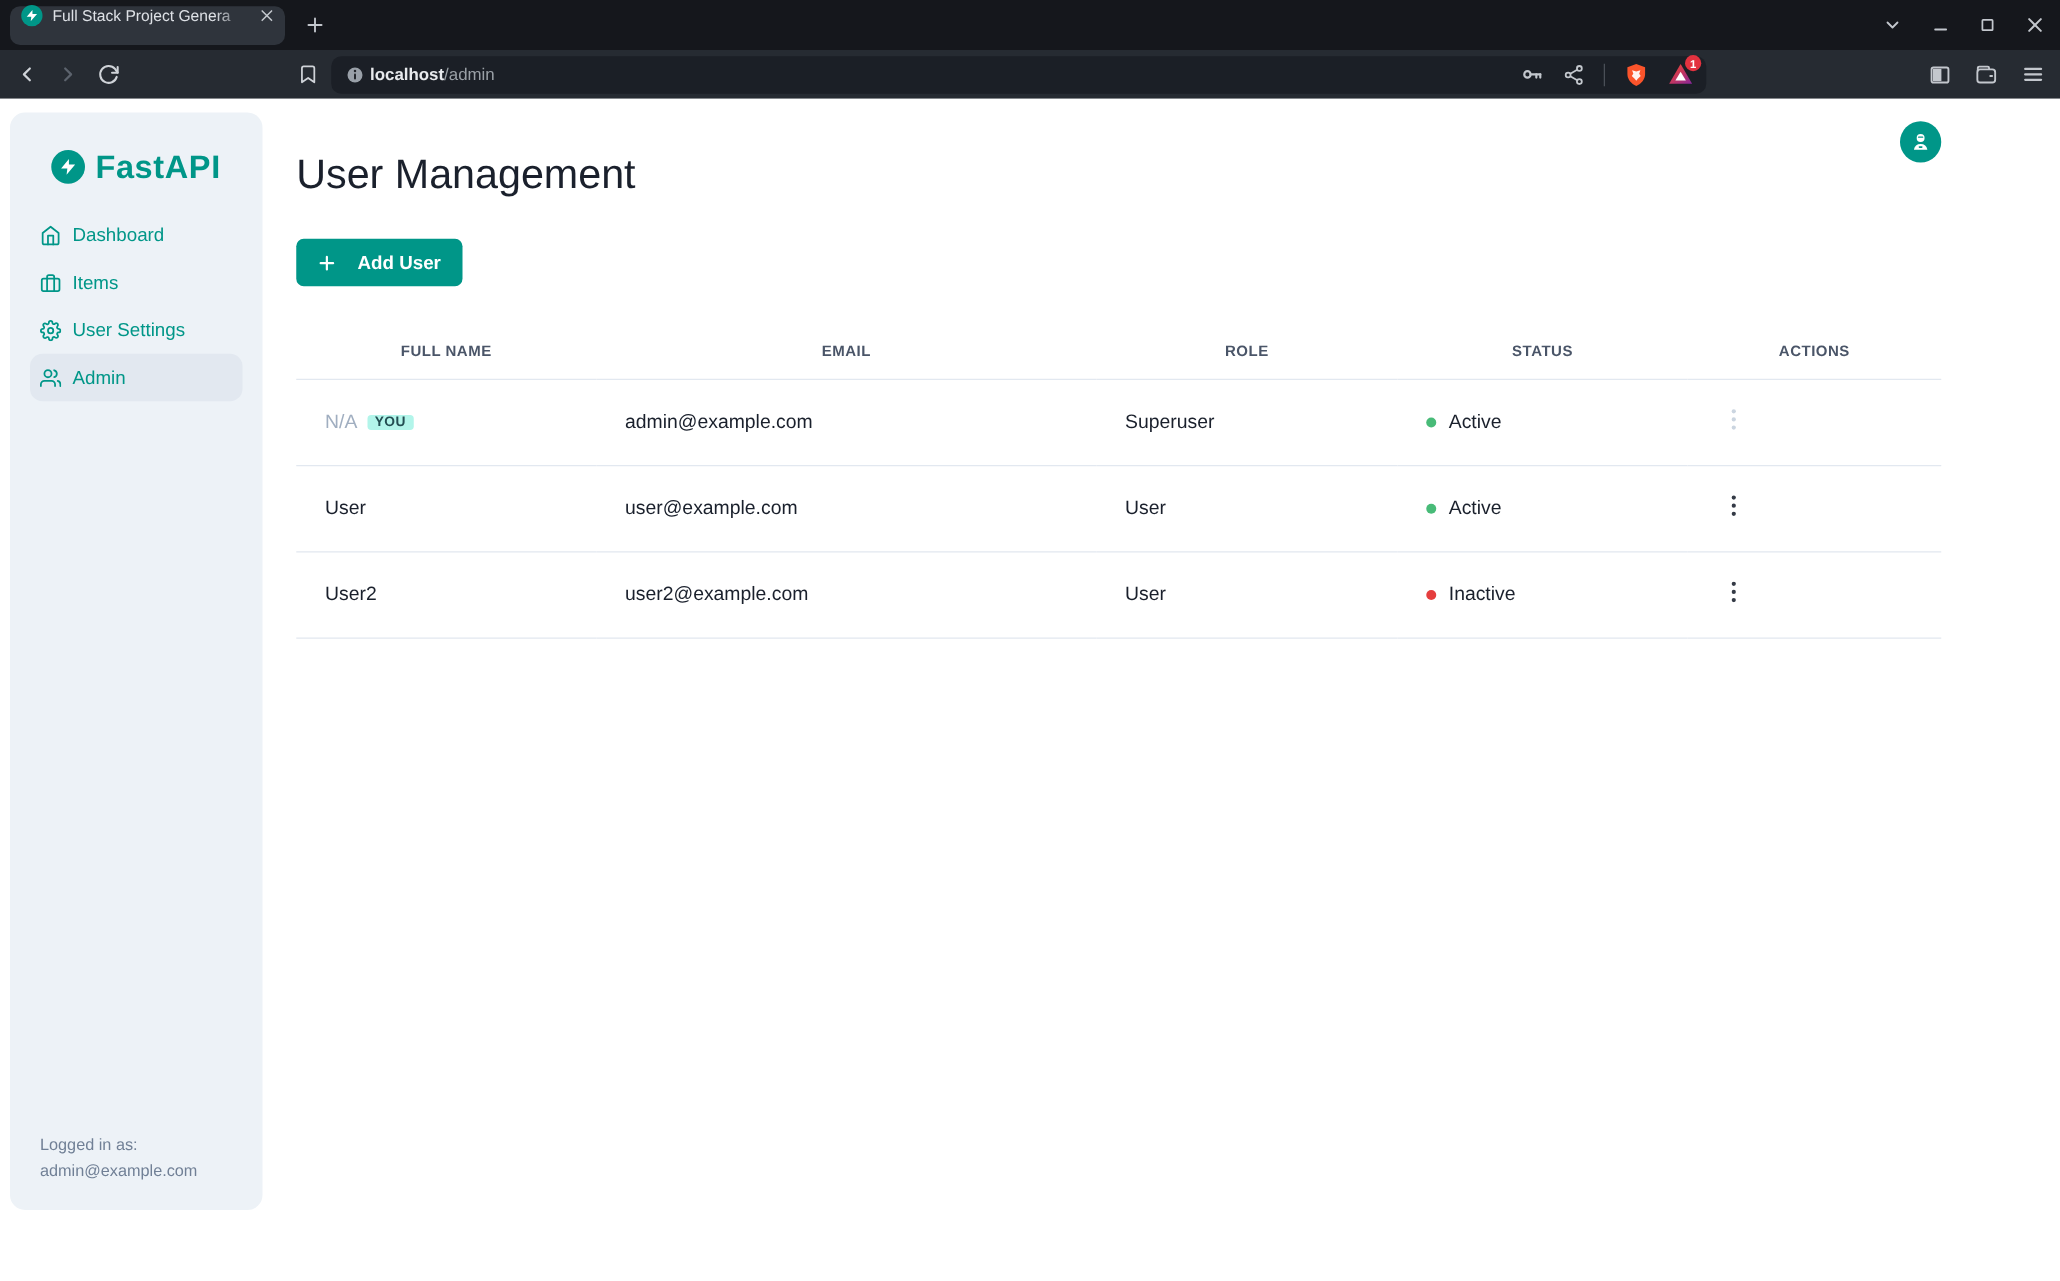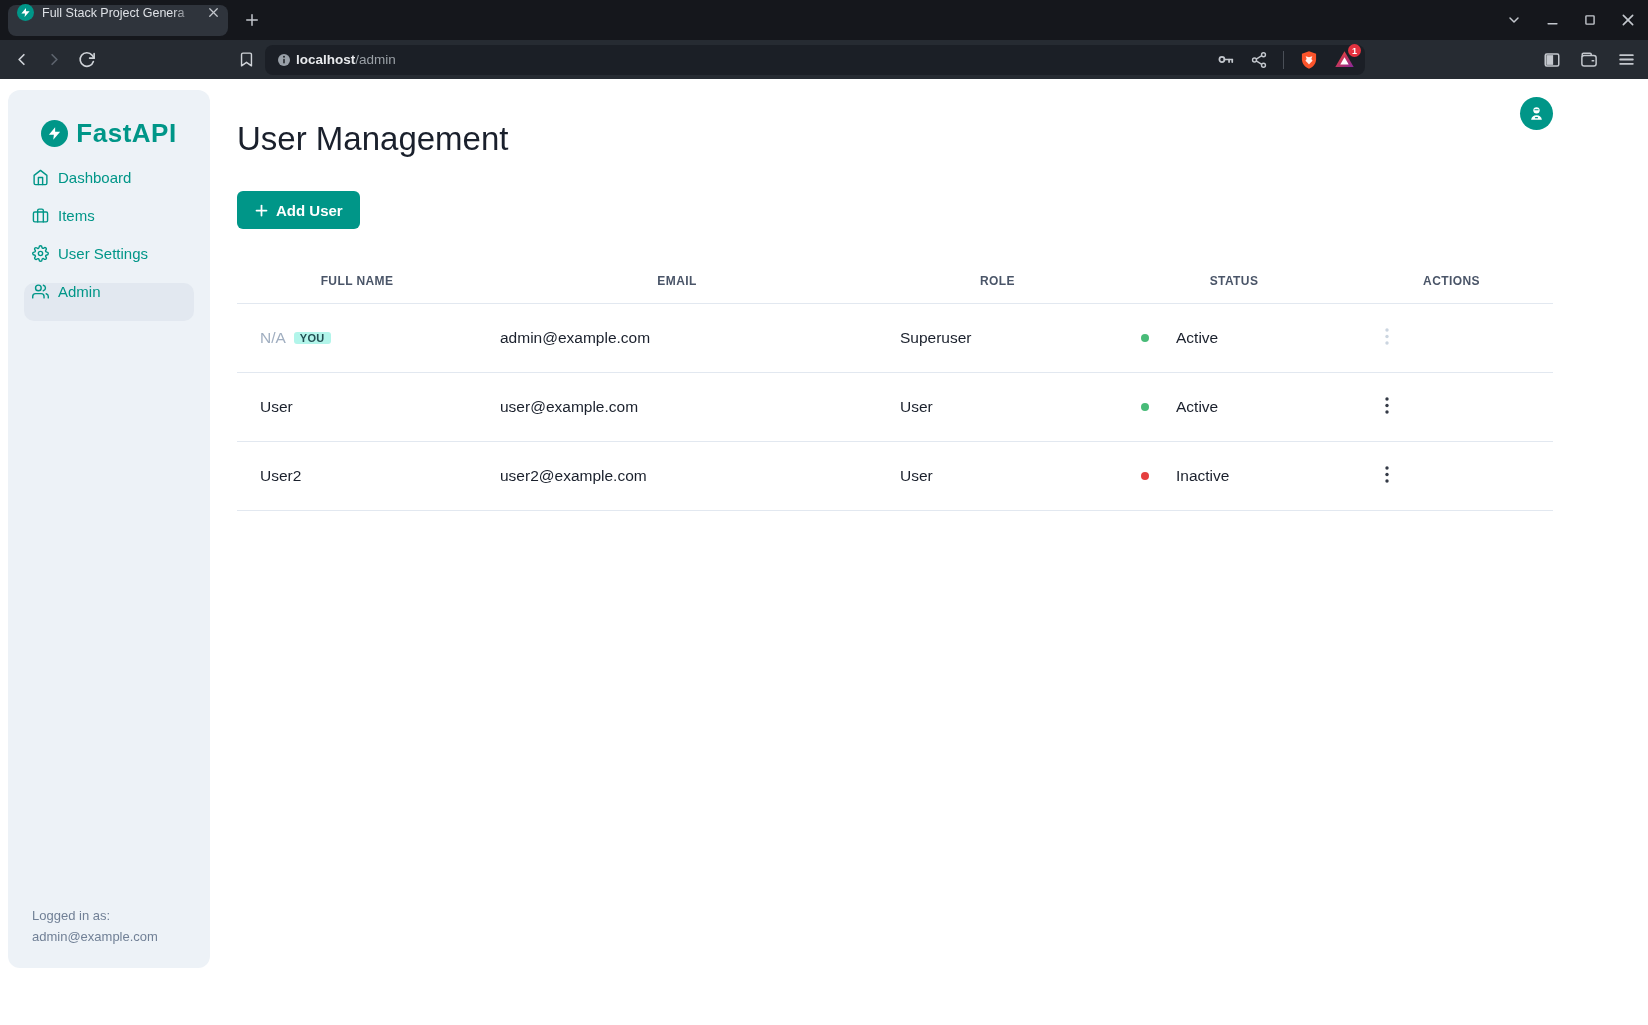--- a/index.html
+++ b/index.html
@@ -50,43 +50,43 @@
   .app{position:relative;height:946px;background:#fff}
   .sidebar{position:absolute;left:8px;top:11px;width:202px;height:878px;border-radius:12px;
     background:var(--sidebar_bg)}
   .brand{display:flex;align-items:center;justify-content:center;gap:8px;padding-top:28px;
     color:var(--accent)}
   .brand-badge{width:27px;height:27px;border-radius:50%;background:var(--accent);
     display:flex;align-items:center;justify-content:center}
   .brand-name{font-size:26px;font-weight:600;letter-spacing:.5px}
   .nav{margin-top:20px}
   .nav-item{height:38px;margin:0 16px;padding:0 8px;border-radius:10px;display:flex;
-    gap:9px;color:var(--accent);font-size:15px;cursor:pointer}
+    align-items:center;gap:9px;color:var(--accent);font-size:15px;cursor:pointer}
   .nav-item.active{background:var(--sidebar_active_bg)}
   .side-footer{position:absolute;left:24px;bottom:20px;font-size:13px;color:var(--footer_text);
     line-height:1.6}
   .avatar-btn{position:absolute;top:18px;right:95px;width:33px;height:33px;border-radius:50%;
     background:var(--accent);border:none;display:flex;align-items:center;justify-content:center;cursor:pointer}
 
   .main{margin-left:210px;padding:28px 95px 0 27px}
   .page-title{font-size:33px;font-weight:400;color:var(--heading);margin-top:13px}
-  .add-btn{margin-top:33px;display:inline-flex;align-items:center;gap:7px;height:38px;
+  .add-btn{margin-top:33px;display:inline-flex;align-items:center;gap:17px;height:38px;
     padding:0 17px;background:var(--accent);color:#fff;font-weight:700;font-size:15px;
     border:none;border-radius:6px;font-family:inherit;cursor:pointer}
   table{margin-top:30px;width:100%;border-collapse:collapse;table-layout:fixed}
   col.c1{width:240px} col.c2{width:400px} col.c3{width:241px} col.c4{width:232px}
   th{font-size:12px;font-weight:700;letter-spacing:.4px;text-transform:uppercase;
     color:var(--table_header_text);text-align:center;padding:15px 23px;
     border-bottom:1px solid var(--row_border)}
   td{height:69px;padding:0 23px;border-bottom:1px solid var(--row_border);
     font-size:15.5px;color:var(--heading)}
   .dim-name{color:var(--dim_text)}
   .you-badge{background:var(--badge_bg);color:var(--badge_text);font-size:11px;font-weight:700;
     letter-spacing:.3px;padding:0 6px;border-radius:3px;margin-left:8px;vertical-align:1px}
-  .status{display:flex;align-items:center;gap:27px}
+  .status{display:flex;align-items:center;gap:10px}
   .dot{width:8px;height:8px;border-radius:50%}
   .dot.green{background:var(--success)} .dot.red{background:var(--danger)}
   .kebab{background:none;border:none;margin-left:12px;color:#343A46;cursor:pointer}
   .kebab.dim{color:#CBD5E0}
 </style>
 </head>
 <body>
 
 <div class="tabbar">
   <div class="tab">

